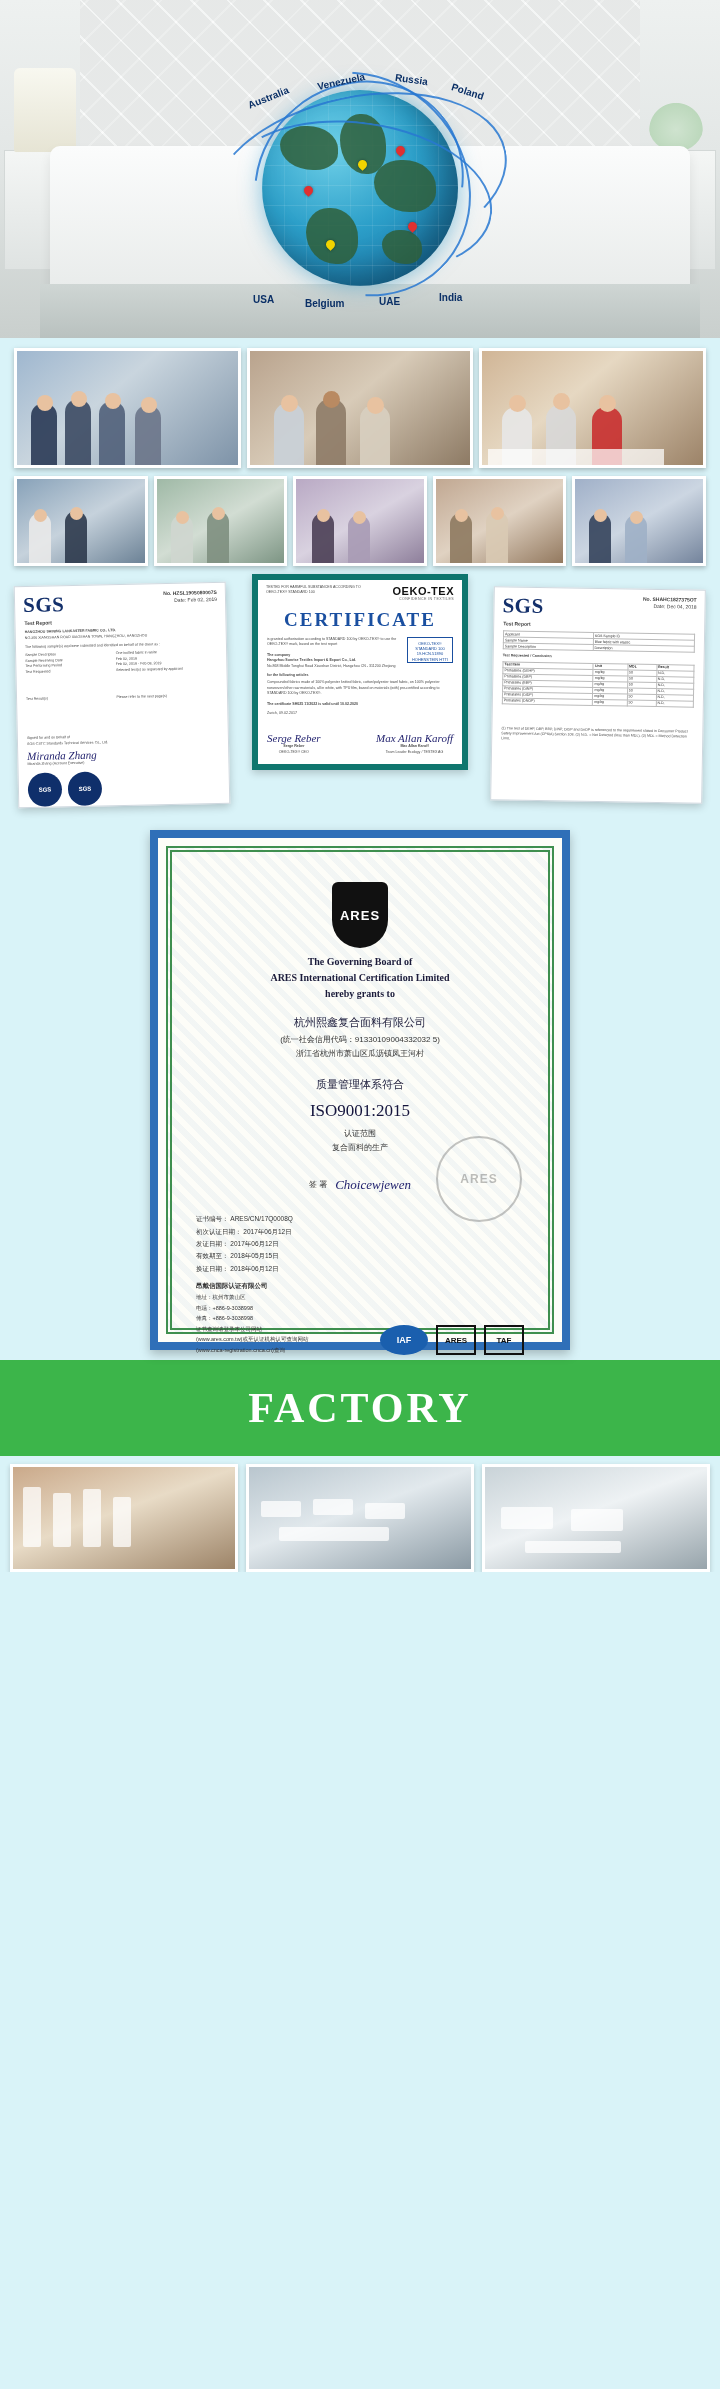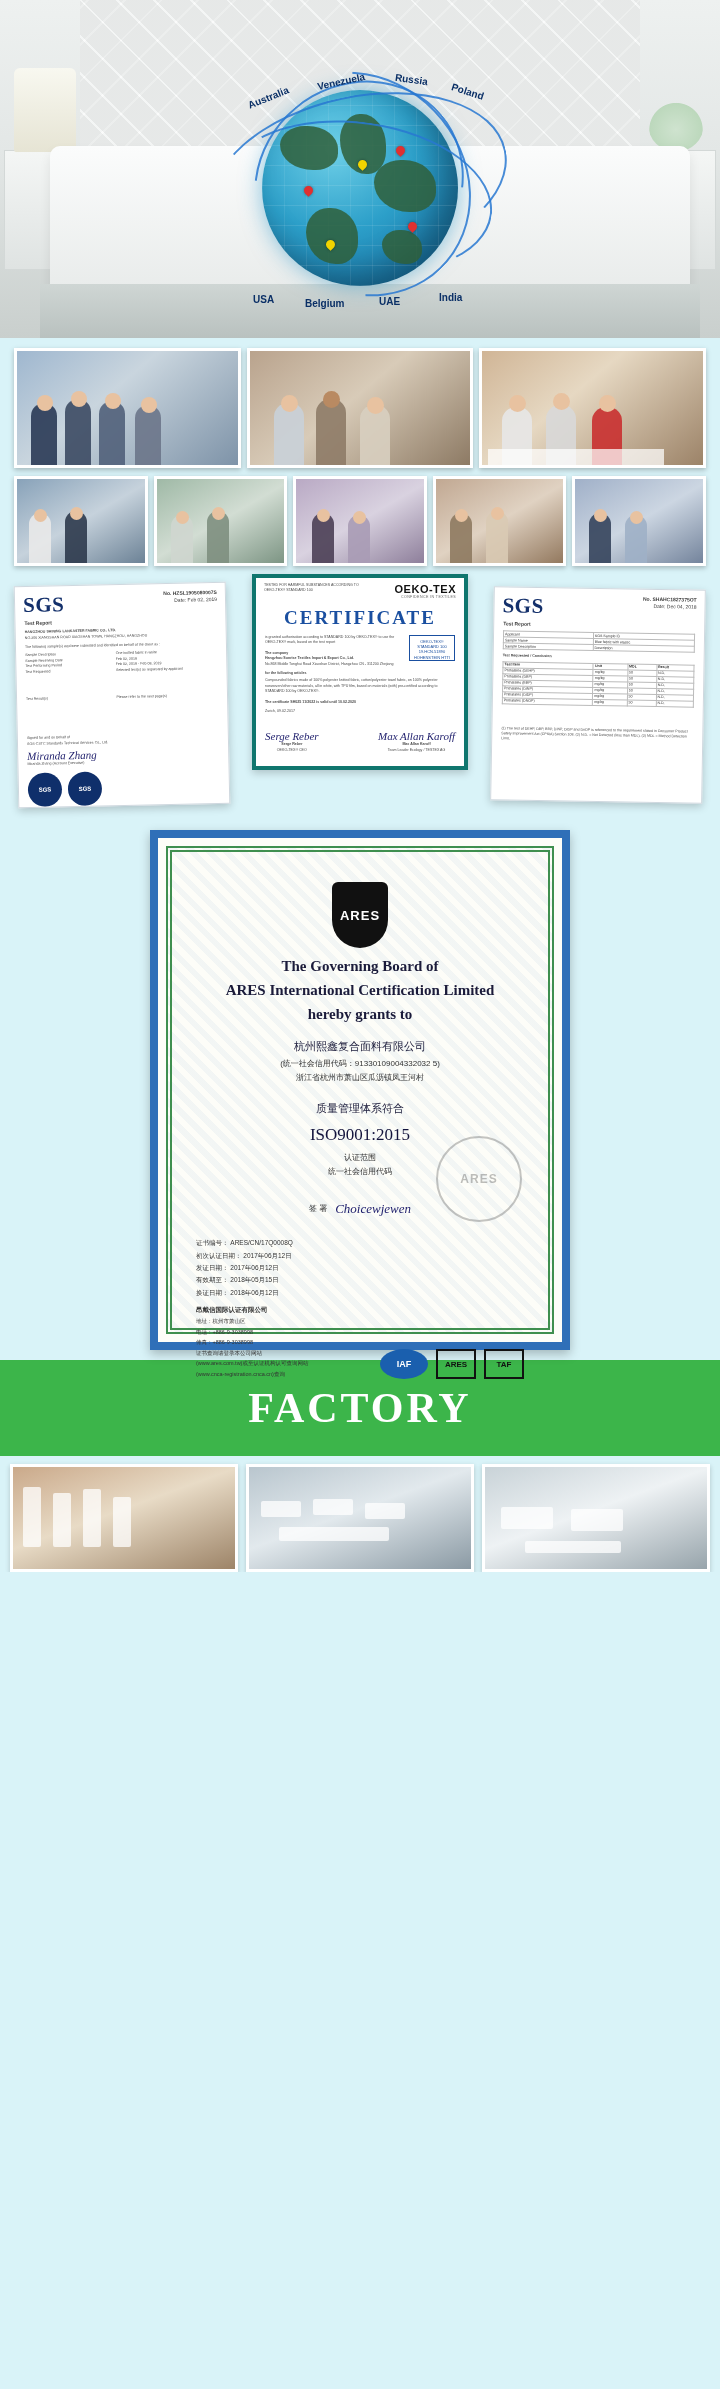--- a/index.html
+++ b/index.html
@@ -146,21 +146,21 @@
   }
   .cert-doc {
     position: absolute;
     background: #ffffff;
     border: 1px solid #cfd8df;
     box-shadow: 0 3px 8px rgba(0,0,0,.2);
     overflow: hidden;
   }
   .cert-left { left: 16px; top: 10px; width: 212px; height: 222px; transform: rotate(-1.2deg); }
   .cert-right { right: 16px; top: 14px; width: 212px; height: 214px; transform: rotate(1deg); }
-  .cert-mid { left: 50%; top: 0px; margin-left: -108px; width: 216px; height: 196px; border: 4px solid #0f766e; }
+  .cert-mid { left: 50%; top: 0px; margin-left: -108px; width: 216px; height: 196px; border: 6px solid #0f766e; }
   .sgs-logo {
     font-family: "Liberation Serif", serif;
     font-weight: bold;
     font-size: 21px;
     color: #14306b;
     letter-spacing: .5px;
   }
   .cert-head-bar { display: flex; align-items: flex-start; justify-content: space-between; padding: 6px 8px 2px; }
   .cert-tiny { font-size: 3.6px; line-height: 1.5; color: #4a4a4a; }
   .cert-tiny-6 { font-size: 5px; line-height: 1.45; color: #3c3c3c; }
@@ -217,21 +217,21 @@
     font-size: 26px;
     color: #2b2b6b;
   }
   .ares-shield {
     width: 56px; height: 66px; margin: 10px auto 6px;
     background: #111; color: #fff;
     border-radius: 6px 6px 28px 28px;
     display: flex; flex-direction: column; align-items: center; justify-content: center;
     font-size: 13px; font-weight: bold; letter-spacing: 1px;
   }
-  .iso-board { font-family: "Liberation Serif", serif; font-weight: bold; font-size: 15px; color: #1b1b3a; line-height: 1.6; }
+  .iso-board { font-family: "Liberation Serif", serif; font-weight: bold; font-size: 10px; color: #1b1b3a; line-height: 1.6; }
   .iso-cn { font-size: 11px; color: #1b1b3a; line-height: 1.9; font-family: "Liberation Serif", serif; }
   .iso-cn-small { font-size: 8px; color: #333; line-height: 1.8; }
   .iso-std { font-family: "Liberation Serif", serif; font-weight: normal; font-size: 17px; color: #14143c; margin: 6px 0; }
   .iso-fields { font-size: 6.5px; color: #333; text-align: left; line-height: 1.9; }
   .iso-badges { display: flex; gap: 8px; justify-content: center; align-items: center; margin-top: 6px; }
   .badge-oval {
     width: 48px; height: 30px; border-radius: 50%;
     background: #1a5fae; color: #fff; font-size: 9px; font-weight: bold;
     display: flex; align-items: center; justify-content: center;
   }
@@ -566,21 +566,21 @@
         <div class="ares-shield">ARES</div>
         <div class="iso-board">The Governing Board of</div>
         <div class="iso-board">ARES International Certification Limited</div>
         <div class="iso-board">hereby grants to</div>
         <div class="iso-cn" style="margin-top:10px;">杭州熙鑫复合面料有限公司</div>
         <div class="iso-cn-small">(统一社会信用代码：91330109004332032 5)</div>
         <div class="iso-cn-small">浙江省杭州市萧山区瓜沥镇凤王河村</div>
         <div class="iso-cn" style="margin-top:12px;">质量管理体系符合</div>
         <div class="iso-std">ISO9001:2015</div>
         <div class="iso-cn-small">认证范围</div>
-        <div class="iso-cn-small">统一社会信用代码</div>
+        <div class="iso-cn-small">复合面料的生产</div>
         <div style="display:flex;align-items:center;justify-content:center;gap:8px;margin-top:22px;">
           <span class="iso-cn-small">签 署</span>
           <span class="sig-script" style="font-size:13px;">Choicewjewen</span>
         </div>
         <div style="display:flex;justify-content:space-between;align-items:flex-end;margin-top:20px;">
           <div class="iso-fields">
             <div>
               <span>证书编号：</span>
               <span>ARES/CN/17Q0008Q</span>
             </div>

